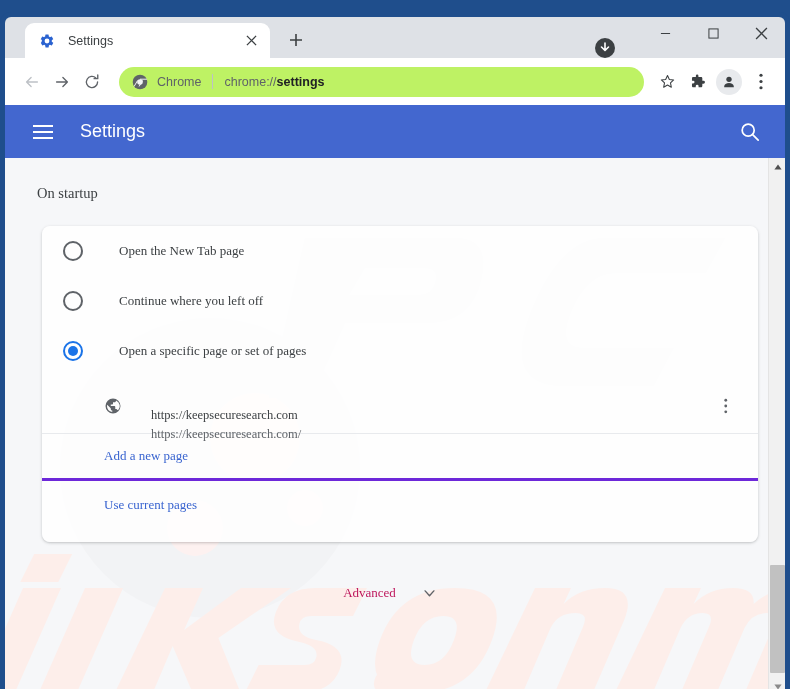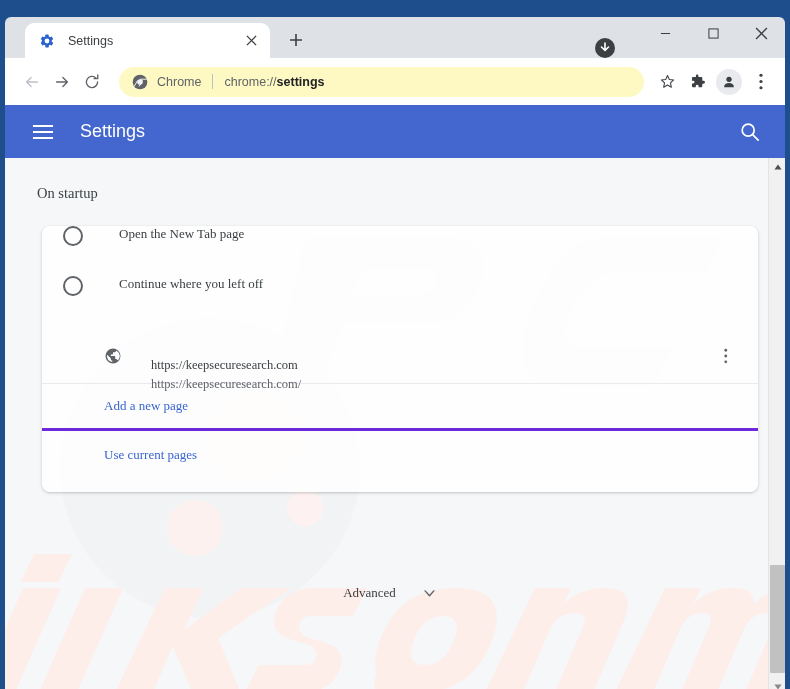--- a/index.html
+++ b/index.html
@@ -94,21 +94,21 @@
   .tb-icon {
     width: 30px; height: 30px;
     flex: 0 0 30px;
     display: flex; align-items: center; justify-content: center;
     border-radius: 50%;
   }
   #omnibox {
     flex: 1;
     height: 30px;
     margin: 0 8px 0 12px;
-    background: #fef9c3;
+    background: #bef264;
     border-radius: 15px;
     display: flex;
     align-items: center;
     padding: 0 12px 0 13px;
   }
   #omnibox-chip-icon { width: 16px; height: 16px; flex: 0 0 16px; }
   #omnibox-chip-label {
     font-size: 12.5px;
     color: #5f6368;
     margin-left: 9px;
@@ -189,20 +189,21 @@
     left: 37px; top: 68px;
     width: 716px;
     background: rgba(255,255,255,0.82);
     border-radius: 8px;
     box-shadow: 0 1px 2px rgba(60,64,67,0.18), 0 1px 3px 1px rgba(60,64,67,0.08);
     padding-bottom: 14px;
   }
 
   .radio-row {
     display: flex;
+    align-items: center;
     height: 50px;
     padding-left: 21px;
   }
   .radio-circle {
     width: 20px; height: 20px;
     flex: 0 0 20px;
     border-radius: 50%;
     border: 2px solid #5f6368;
     position: relative;
   }
@@ -250,21 +251,21 @@
   #advanced-button {
     position: absolute;
     left: 0; top: 427px;
     width: 768px;
     display: flex;
     align-items: center;
     justify-content: center;
   }
   #advanced-label {
     font-size: 13px;
-    color: #404040;
+    color: #be185d;
   }
   #advanced-chevron { margin-left: 28px; display:flex; align-items:center; }
 
   
   #scrollbar {
     position: absolute;
     right: 0; top: 0;
     width: 17px; height: 537px;
     background: #f1f1f1;
     border-left: 1px solid #e4e4e4;
@@ -453,20 +454,24 @@
         <div class="radio-row">
           <span class="radio-circle"></span>
           <span class="radio-label">Open the New Tab page</span>
         </div>
 
         <div class="radio-row">
           <span class="radio-circle"></span>
           <span class="radio-label">Continue where you left off</span>
         </div>
 
+        <div class="radio-row">
+          <span class="radio-circle selected"></span>
+          <span class="radio-label">Open a specific page or set of pages</span>
+        </div>
 
         <div id="page-entry">
           <span id="page-entry-favicon">
             <svg width="18" height="18" viewBox="0 0 24 24" fill="#5f6368">
               <path d="M12 2a10 10 0 1 0 0 20 10 10 0 0 0 0-20zm-1 17.9A8 8 0 0 1 4 12c0-.6.07-1.2.2-1.75L9 15v1c0 1.1.9 2 2 2zm6.9-2.54c-.26-.81-1-1.36-1.9-1.36h-1v-3c0-.55-.45-1-1-1H9v-2h2c.55 0 1-.45 1-1V7h2c1.1 0 2-.9 2-2v-.41A7.98 7.98 0 0 1 18.9 17.36z"></path>
             </svg>
           </span>
           <span id="page-entry-text">
             <span id="page-entry-title">https://keepsecuresearch.com</span><br>
             <span id="page-entry-url">https://keepsecuresearch.com/</span>

